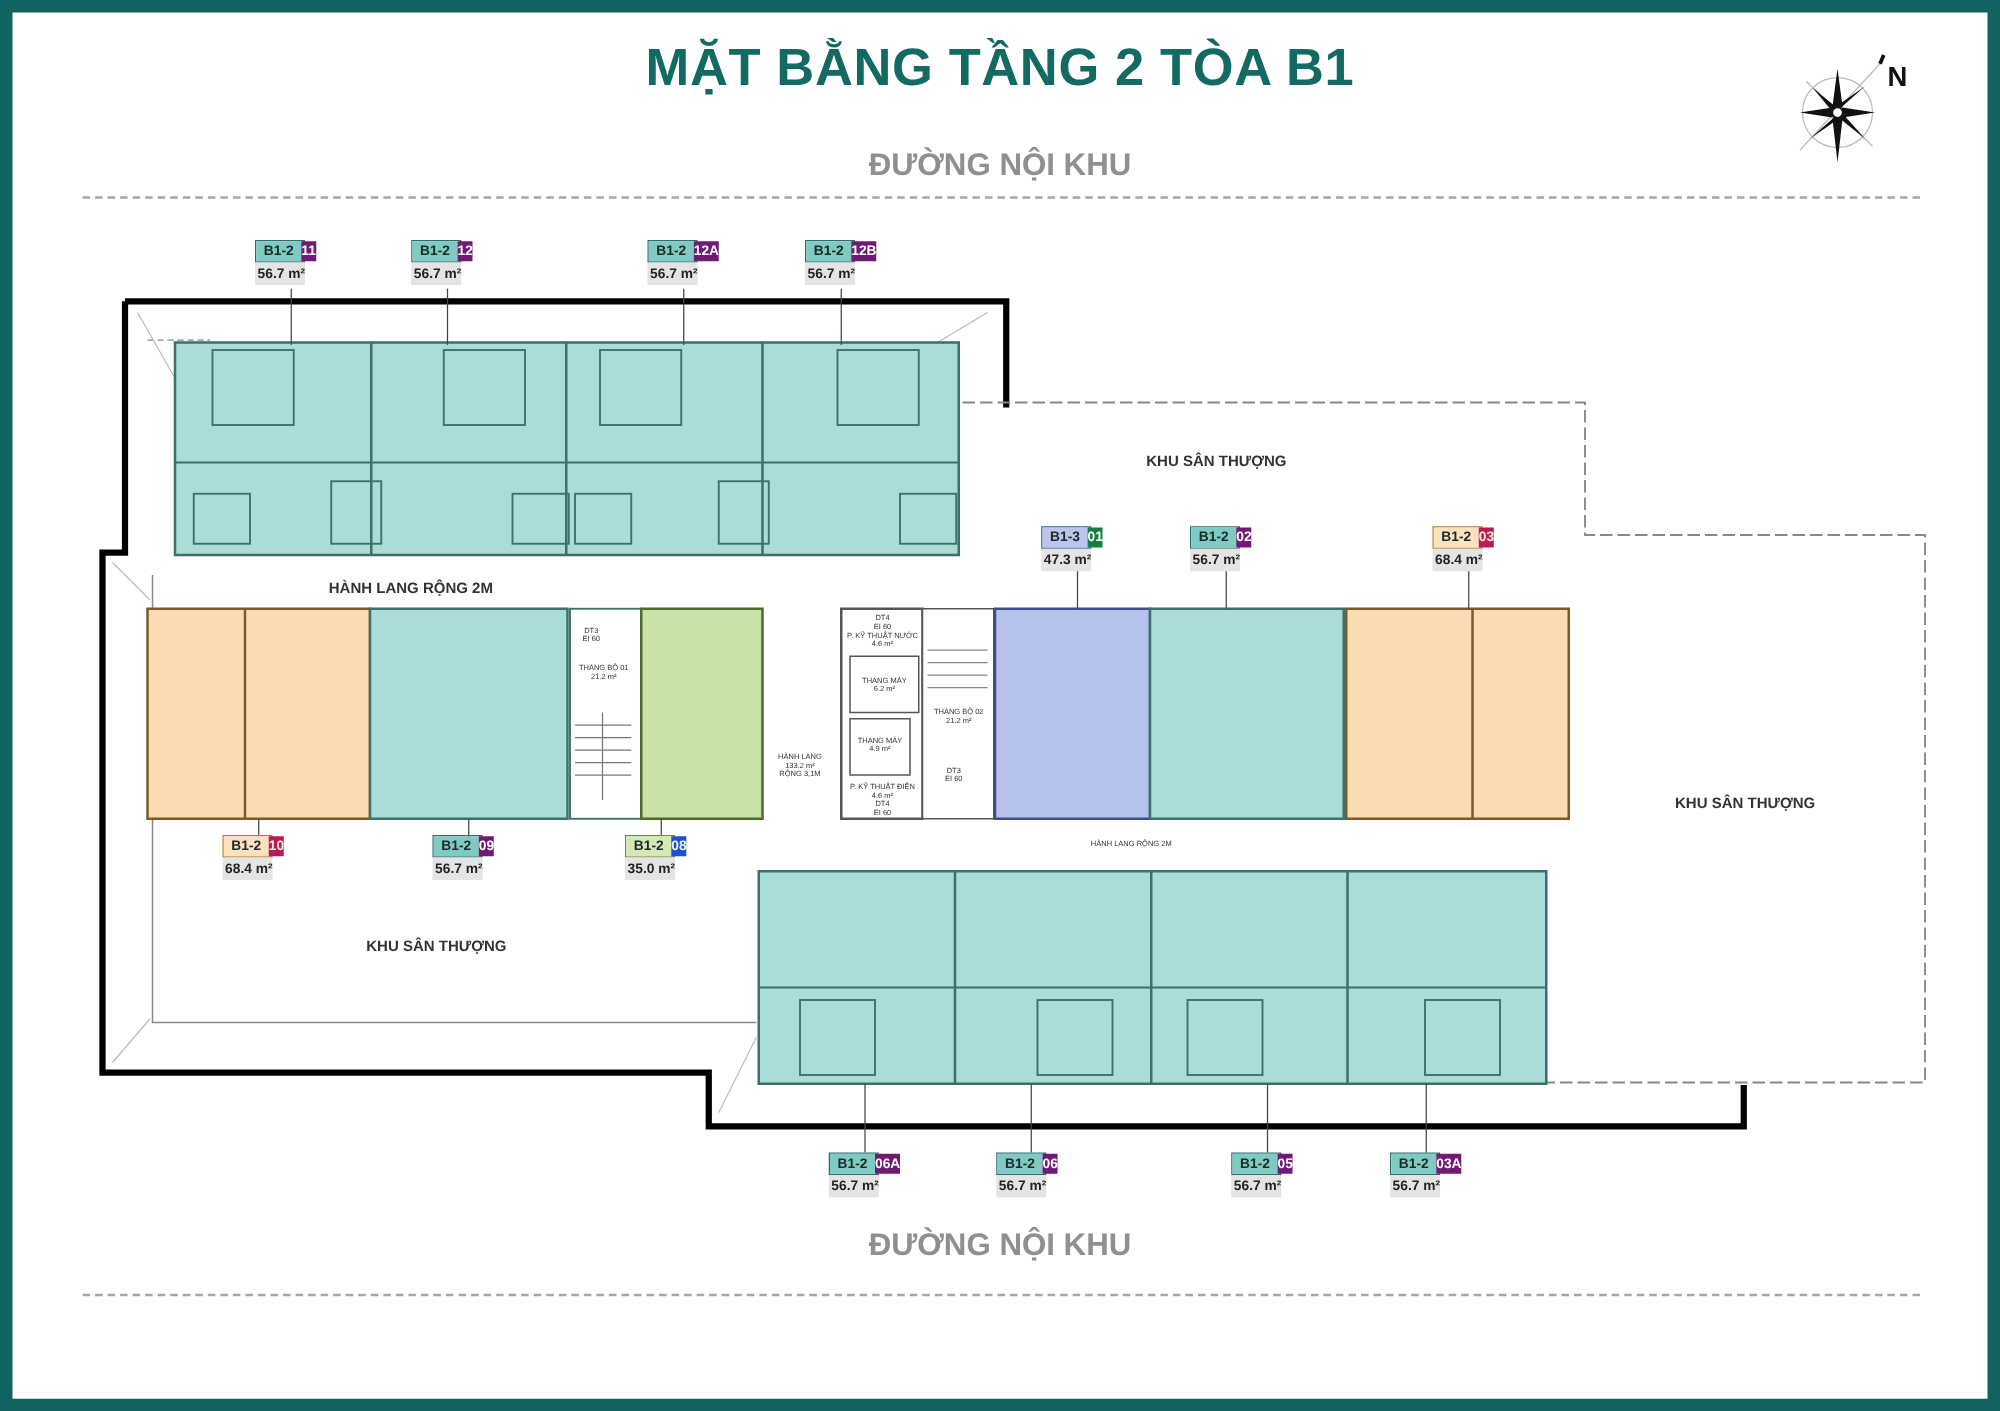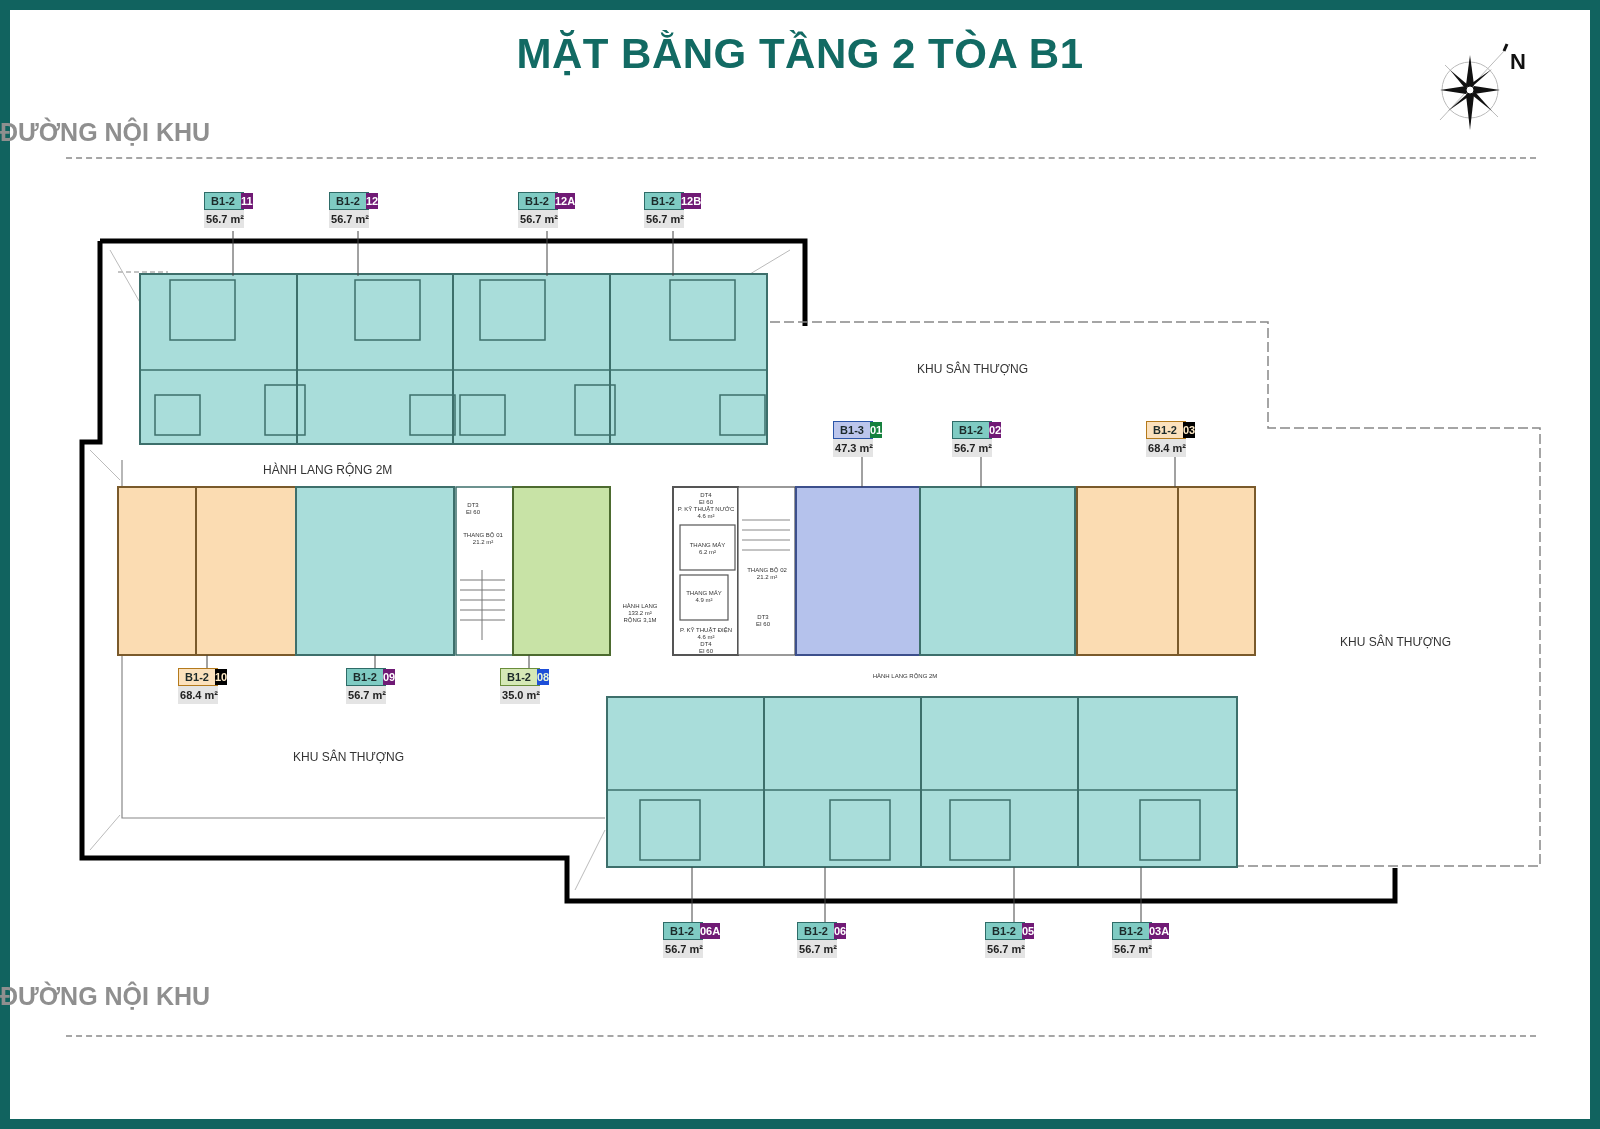--- a/index.html
+++ b/index.html
@@ -2,40 +2,40 @@
 <html><head>
 <meta charset="utf-8">
 <style>
   html, body { margin:0; padding:0; background:#ffffff; }
   body { width:1600px; height:1129px; position:relative; overflow:hidden;
          font-family:"Liberation Sans", sans-serif; }
   .frame { position:absolute; left:0; top:0; width:1600px; height:1129px;
            box-sizing:border-box; border:10px solid #11635f; }
   .title { position:absolute; left:0; width:1600px; top:30px; text-align:center;
            font-weight:bold; font-size:42px; color:#126a63; letter-spacing:0.5px; }
-  .road { position:absolute; left:0; width:1600px; text-align:left;
+  .road { position:absolute; left:0; width:1600px; text-align:center;
           font-weight:bold; font-size:25px; color:#8f8f8f; }
   .road-line { position:absolute; left:66px; width:1470px; height:0;
                border-top:2px dashed #a6a6a6; }
   .compass { position:absolute; left:1430px; top:35px; width:100px; height:100px; }
   .plan { position:absolute; left:0; top:0; width:1600px; height:1129px; }
   .tag { position:absolute; width:40px; font-weight:bold; font-size:11px; }
   .tag .hd { display:flex; height:16px; line-height:16px; border:1px solid #2e6c68; }
   .tag .hd .a { flex:0 0 36px; text-align:center; color:#1c2a2a; }
   .tag .hd .b { flex:1; text-align:center; color:#ffffff; }
   .tag .ar { background:#e4e4e4; text-align:right; height:18px; line-height:18px;
              font-size:11px; color:#222; }
   .tag.teal .hd .a { background:#7fcbc3; } .tag.teal .hd .b { background:#701a75; }
   .tag.orange .hd { border-color:#b47a1c; }
-  .tag.orange .hd .a { background:#fbe1bd; } .tag.orange .hd .b { background:#000000; color:#fde9c5; }
+  .tag.orange .hd .a { background:#fbe1bd; } .tag.orange .hd .b { background:#be185d; color:#fde9c5; }
   .tag.green .hd { border-color:#6a8d3a; }
   .tag.green .hd .a { background:#d5e8b6; } .tag.green .hd .b { background:#1d4ed8; color:#e9f7d6; }
   .tag.blue .hd { border-color:#2b55a8; }
   .tag.blue .hd .a { background:#bcc6ec; } .tag.blue .hd .b { background:#15803d; }
-  .zone { position:absolute; font-weight:normal; font-size:12px; color:#333; white-space:nowrap; }
+  .zone { position:absolute; font-weight:bold; font-size:12px; color:#333; white-space:nowrap; }
   .small { position:absolute; font-size:6px; color:#333; text-align:center; line-height:7px; }
 </style>
 </head>
 <body>
 
 <div class="frame"></div>
 
 <div class="title">MẶT BẰNG TẦNG 2 TÒA B1</div>
 
 <svg class="compass" viewBox="0 0 100 100">

